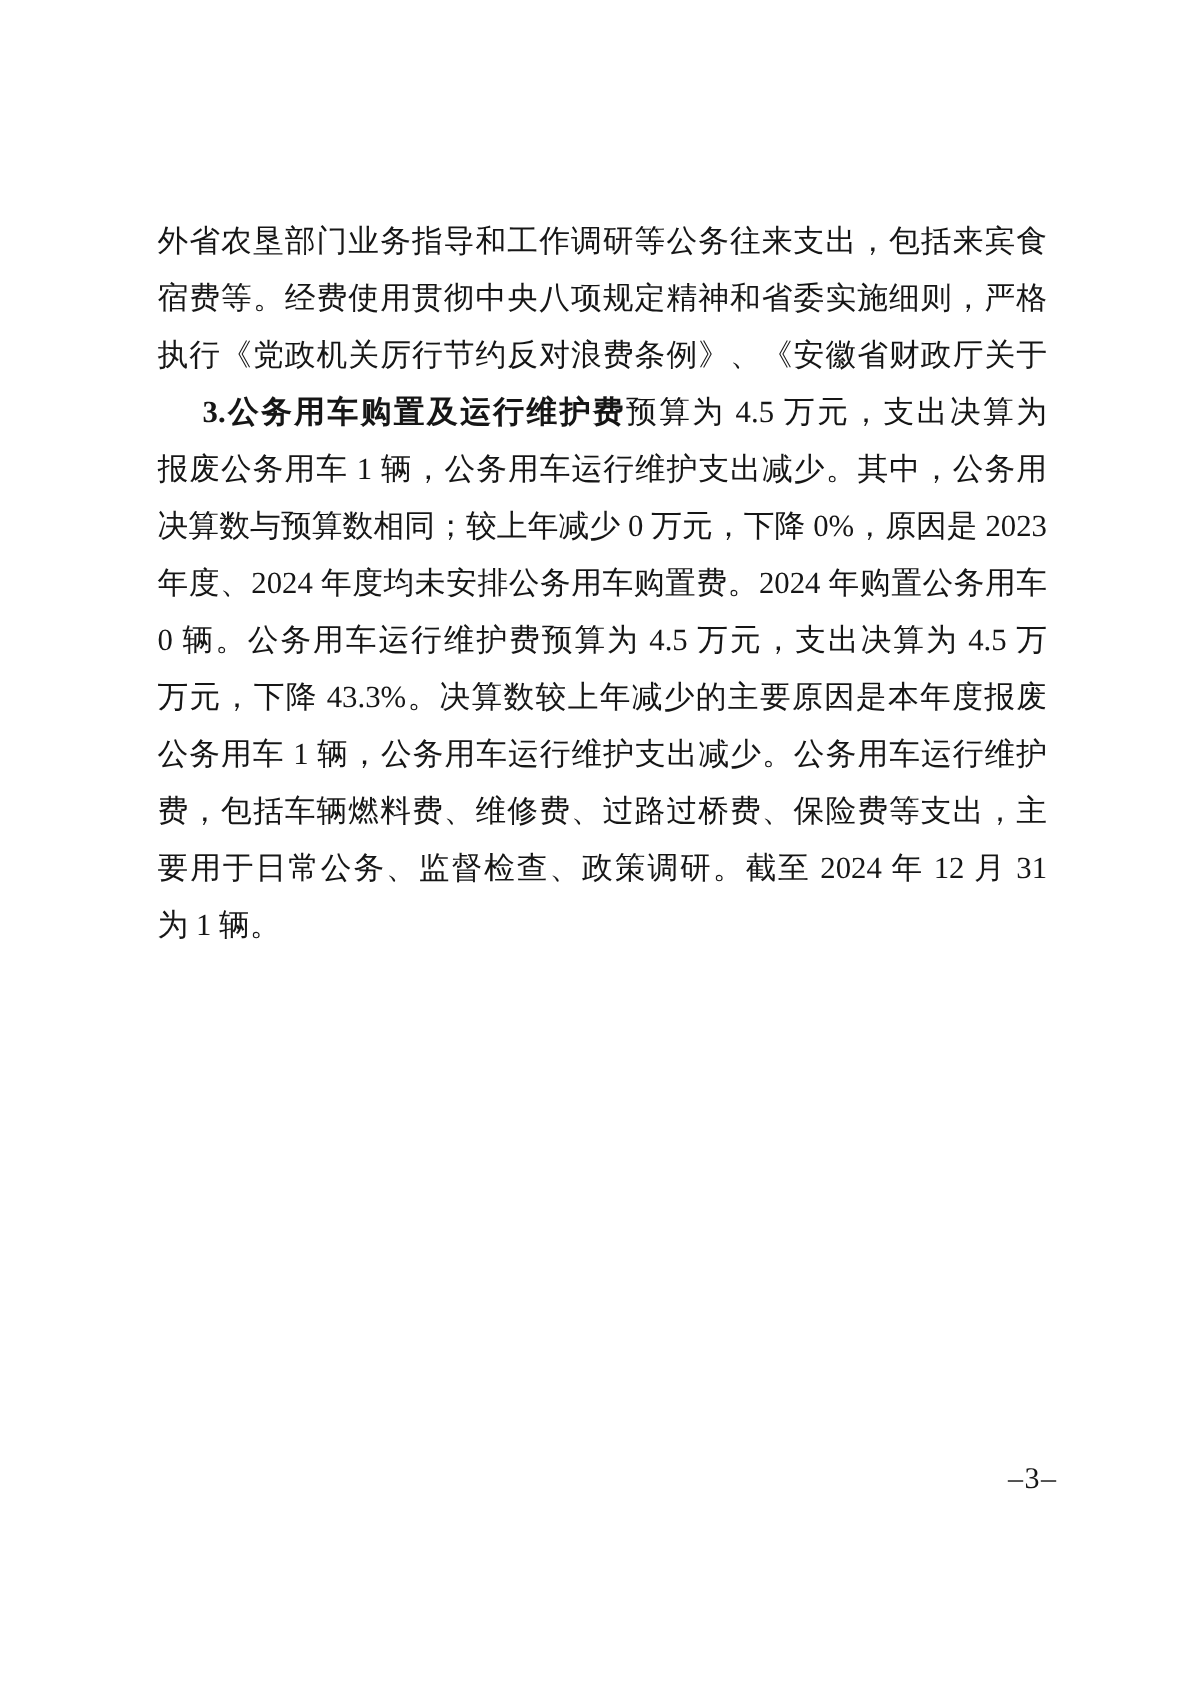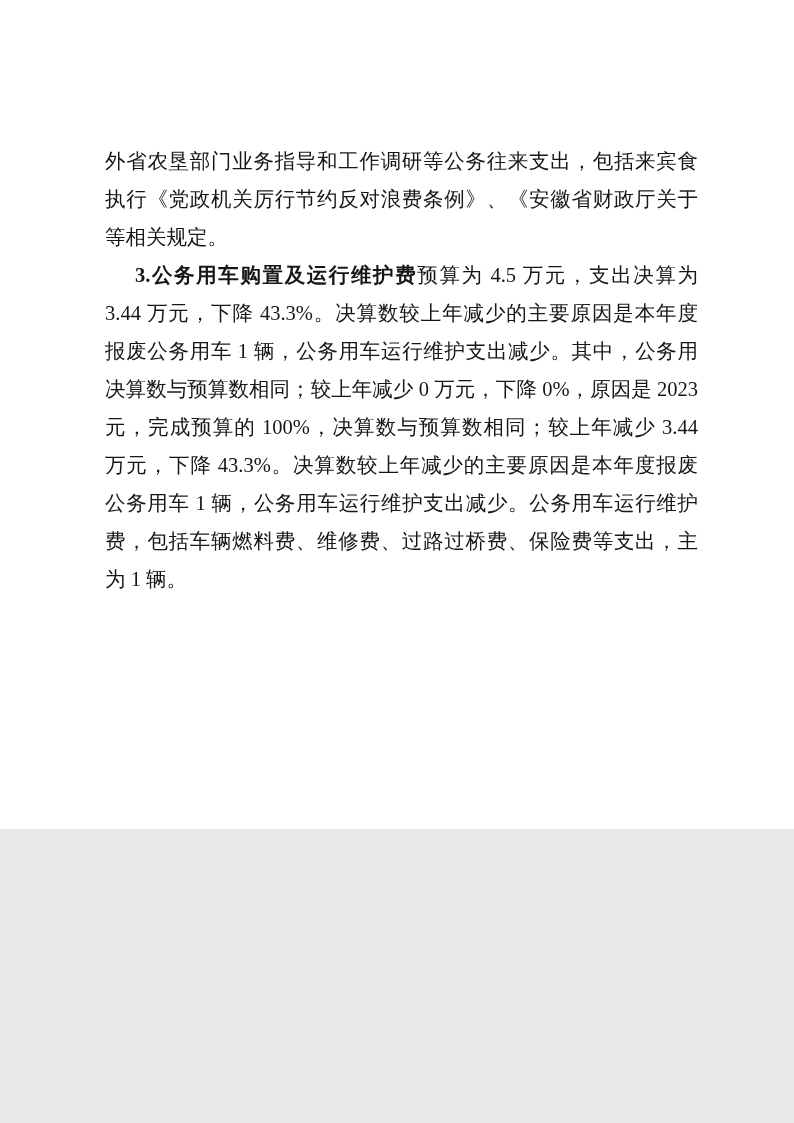--- a/index.html
+++ b/index.html
@@ -1,19 +1,19 @@
 <!DOCTYPE html>
 <html lang="zh"><head>
 <meta charset="utf-8">
 <style>
   html, body { margin: 0; padding: 0; background: #e8e8e8; }
   .page {
     position: relative;
     width: 794px;
-    height: 829px;
+    height: 1123px;
     margin: 0 auto;
     background: #ffffff;
     color: #161616;
     font-family: "Liberation Serif", "DejaVu Serif", serif;
     overflow: hidden;
   }
   .textblock {
     position: absolute;
     left: 105px;
     top: 142px;
@@ -47,32 +47,33 @@
   }
 </style>
 </head>
 <body>
 
 <div class="page">
   <div class="textblock">
 
     <div class="para">
       <div class="line">外省农垦部门业务指导和工作调研等公务往来支出，包括来宾食</div>
+      <div class="line">宿费等。经费使用贯彻中央八项规定精神和省委实施细则，严格</div>
       <div class="line">执行《党政机关厉行节约反对浪费条例》、《安徽省财政厅关于调</div>
-      <div class="line last-line">等相关规定。</div>
     </div>
 
     <div class="para">
       <div class="line first-indent"><span class="bold-lead">3.公务用车购置及运行维护费</span><span>预算为 4.5 万元，支出决算为</span></div>
-      <div class="line">3.44 万元，下降 43.3%。决算数较上年减少的主要原因是本年度</div>
       <div class="line">报废公务用车 1 辆，公务用车运行维护支出减少。其中，公务用</div>
       <div class="line">决算数与预算数相同；较上年减少 0 万元，下降 0%，原因是 2023</div>
-      <div class="line">元，完成预算的 100%，决算数与预算数相同；较上年减少 3.44</div>
+      <div class="line">年度、2024 年度均未安排公务用车购置费。2024 年购置公务用车</div>
+      <div class="line">0 辆。公务用车运行维护费预算为 4.5 万元，支出决算为 4.5 万</div>
       <div class="line">万元，下降 43.3%。决算数较上年减少的主要原因是本年度报废</div>
       <div class="line">公务用车 1 辆，公务用车运行维护支出减少。公务用车运行维护</div>
       <div class="line">费，包括车辆燃料费、维修费、过路过桥费、保险费等支出，主</div>
+      <div class="line">要用于日常公务、监督检查、政策调研。截至 2024 年 12 月 31</div>
       <div class="line last-line">为 1 辆。</div>
     </div>
 
   </div>
 
   <div class="page-number">–3–</div>
 </div>
 
 </body></html>

